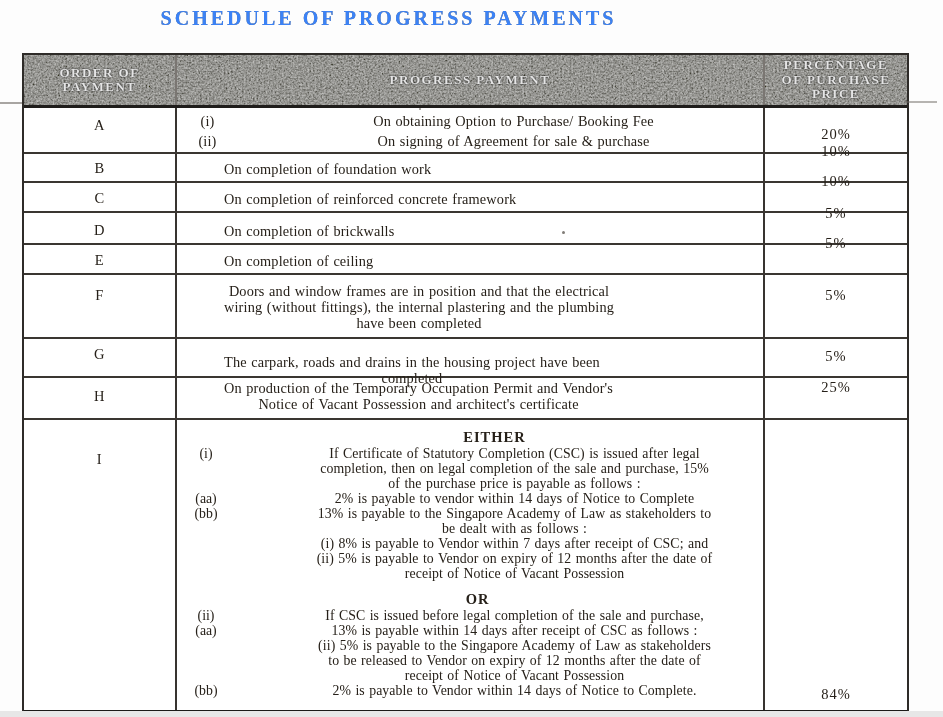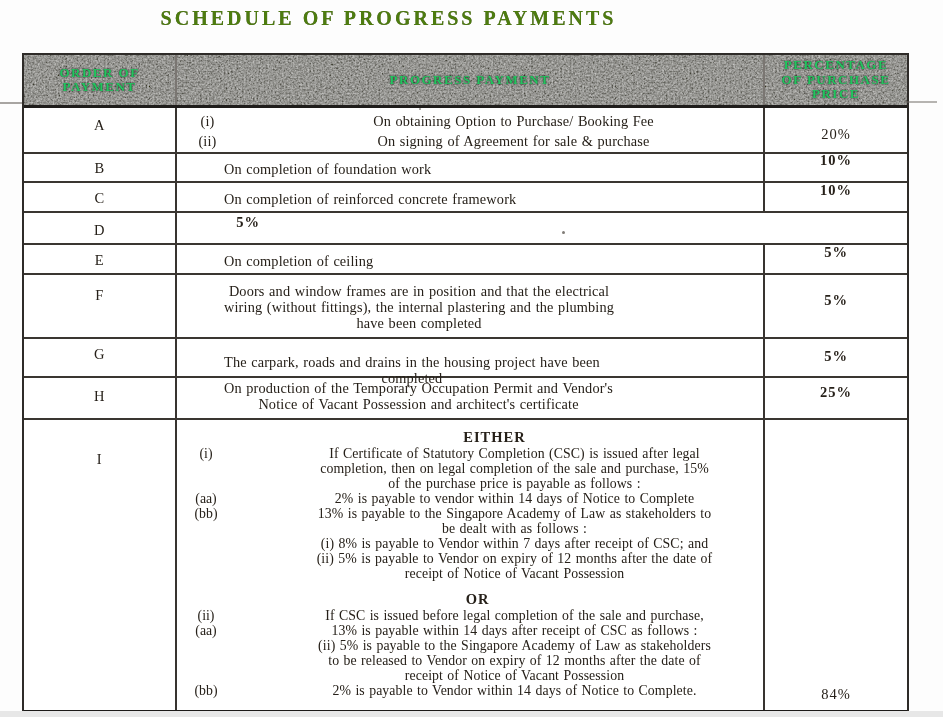--- a/index.html
+++ b/index.html
@@ -5,40 +5,40 @@
   html,body{margin:0;padding:0;}
   body{
     width:943px;height:717px;position:relative;overflow:hidden;
     background:#fdfdfd;
     font-family:"Liberation Serif","DejaVu Serif",serif;
     color:#262019;
   }
   .page-title{
     position:absolute;top:7px;left:0;width:777px;
     text-align:center;font-size:20px;font-weight:bold;
-    letter-spacing:3px;color:#4d7c0f;
+    letter-spacing:3px;color:#3b82f6;
     text-shadow:0 0 .6px rgba(40,30,20,.65);
   }
   .sched-table{
     position:absolute;left:22px;top:53px;width:883px;
     border:2px solid #2e2b28;border-bottom:3px solid #1c1a18;
     background:#fff;
   }
   .trow{display:flex;width:100%;box-sizing:border-box;}
   .trow .c1{width:153px;flex:0 0 153px;border-right:2px solid #383430;box-sizing:border-box;}
   .trow .c2{flex:1 1 auto;border-right:2px solid #383430;box-sizing:border-box;position:relative;text-align:center;}
   .trow .c3{width:142px;flex:0 0 142px;box-sizing:border-box;}
   
   .thead{height:50px;border-bottom:3px solid #1f1d1b;position:relative;background:#4a4846;}
   .thead .noise{position:absolute;inset:0;width:100%;height:100%;}
   .thead .trow{position:relative;height:100%;z-index:2;}
   .thead .c1,.thead .c2{border-right:2px solid #7a7672;}
   .hcell{
     display:flex;align-items:center;justify-content:center;text-align:center;
-    color:#22c55e;font-weight:bold;font-size:13px;letter-spacing:1.5px;
+    color:#e5e5e5;font-weight:bold;font-size:13px;letter-spacing:1.5px;
     line-height:14.5px;white-space:pre-line;
     text-shadow:0 0 2px rgba(0,0,0,.9);
   }
   
   .brow{border-bottom:2px solid #3a3631;background:#fff;}
   .brow:last-child{border-bottom:none;}
   .ordercell{display:flex;justify-content:center;font-size:14.5px;letter-spacing:.5px;}
   .pctcell{display:flex;justify-content:center;font-size:14.5px;letter-spacing:1px;}
   .bodytext{font-size:14.3px;line-height:16px;white-space:pre-line;letter-spacing:.15px;word-spacing:.8px;}
   .item{display:flex;align-items:flex-start;}
@@ -46,21 +46,21 @@
   .item .txt{flex:1 1 auto;margin-left:40px;}
   
   .rowA{height:46px;}
   .rowA .c2{padding-top:5px;}
   .rowA .item{margin-bottom:4px;}
   .rowA .ordercell{align-items:flex-start;padding-top:9px;}
   .rowA .pctcell{align-items:flex-end;padding-bottom:9px;}
   .rowB{height:29px;} .rowC{height:30px;} .rowD{height:32px;} .rowE{height:30px;}
   .simple .c2{display:flex;align-items:flex-end;padding:0 8px 4px 47px;}
   .simple .ordercell{align-items:flex-end;padding-bottom:4px;}
-  .simple .pctcell{align-items:flex-end;padding-bottom:12px;font-weight:bold;}
+  .simple .pctcell{align-items:flex-end;padding-bottom:21px;}
   .rowF{height:64px;}
   .rowF .c2{align-items:center;padding-bottom:0;padding-top:2px;}
   .rowF .ordercell{align-items:flex-start;padding-top:12px;}
   .rowF .pctcell{align-items:center;}
   .rowG{height:39px;}
   .rowG .c2{align-items:flex-start;padding-top:15px;}
   .rowG .ordercell{align-items:flex-start;padding-top:7px;}
   .rowG .pctcell{align-items:flex-start;padding-top:9px;}
   .rowH{height:42px;}
   .rowH .c2{align-items:center;}
@@ -137,20 +137,23 @@
   <div class="trow brow simple rowC">
     <div class="c1 ordercell">C</div>
     <div class="c2">
         <span class="bodytext">On completion of reinforced concrete framework</span>
       </div>
     <div class="c3 pctcell">10%</div>
   </div>
 
   <div class="trow brow simple rowD">
     <div class="c1 ordercell">D</div>
+    <div class="c2">
+        <span class="bodytext">On completion of brickwalls</span>
+      </div>
     <div class="c3 pctcell">5%</div>
   </div>
 
   <div class="trow brow simple rowE">
     <div class="c1 ordercell">E</div>
     <div class="c2">
         <span class="bodytext">On completion of ceiling</span>
       </div>
     <div class="c3 pctcell">5%</div>
   </div>

